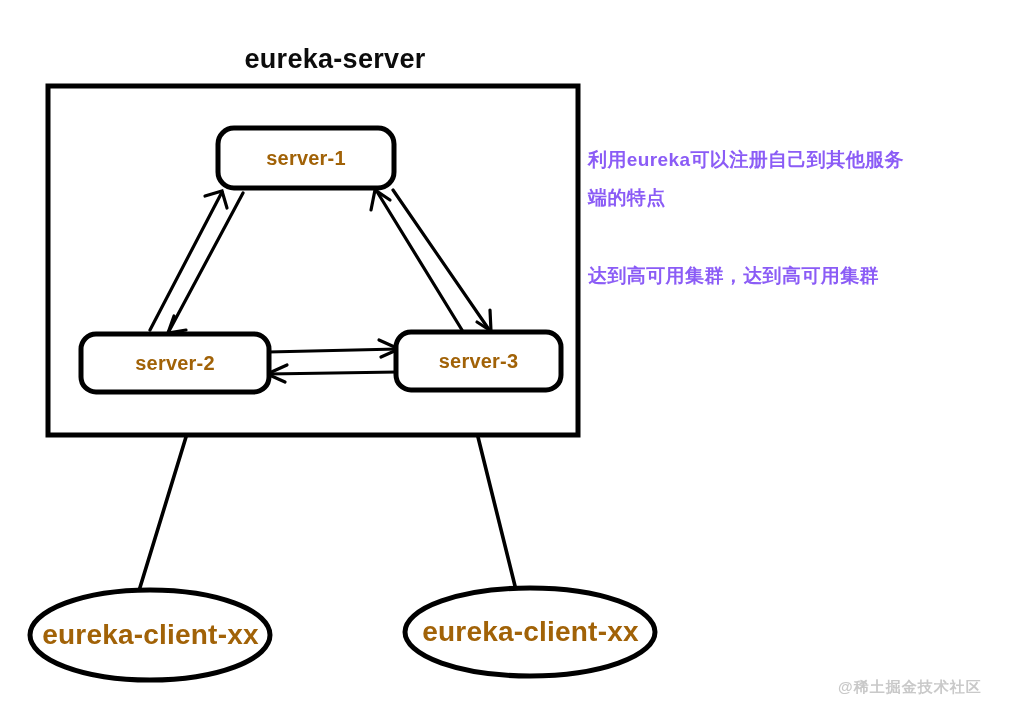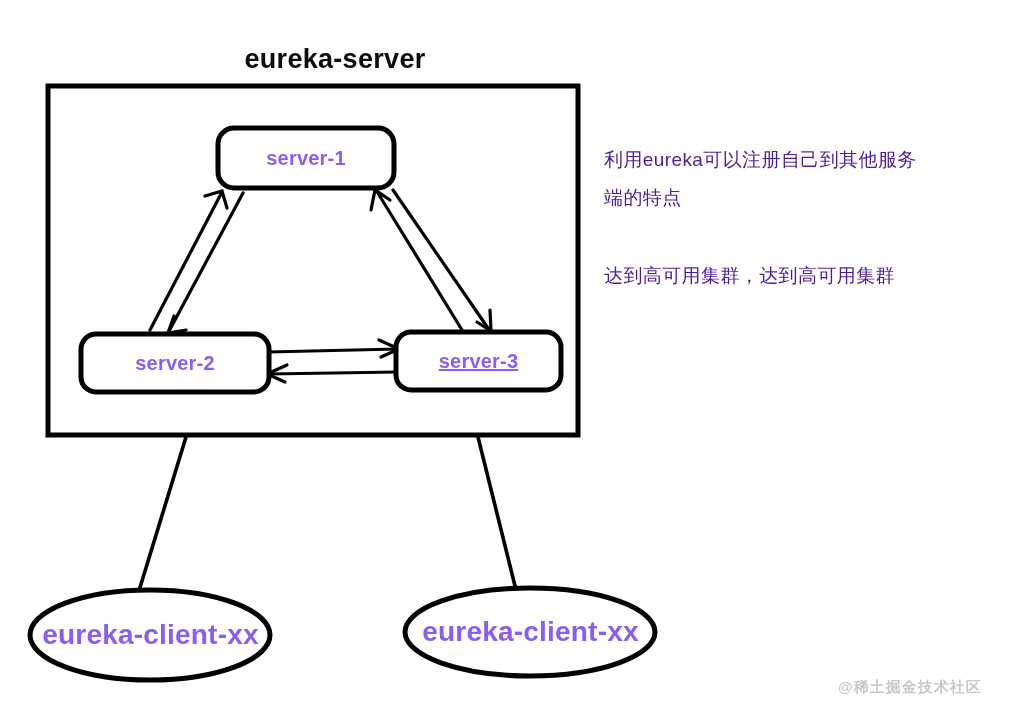--- a/index.html
+++ b/index.html
@@ -25,57 +25,56 @@
     top: 0;
     width: 1020px;
     height: 726px;
   }
   .node-label {
     position: absolute;
     display: flex;
     align-items: center;
     justify-content: center;
     font-weight: bold;
-    color: #8b5cf6;
+    color: #a16207;
     letter-spacing: 0.2px;
     white-space: nowrap;
     pointer-events: none;
   }
   #title-text {
     position: absolute;
     left: 150px;
     top: 44px;
     width: 370px;
     text-align: center;
     font-size: 27px;
     font-weight: bold;
     color: #0c0c0c;
     letter-spacing: 0.3px;
   }
   .srv-label { font-size: 20px; }
   #server-1-label { left: 218px; top: 128px; width: 176px; height: 60px; }
   #server-2-label { left: 81px;  top: 334px; width: 188px; height: 58px; }
-  #server-3-label { left: 396px; top: 332px; width: 165px; height: 58px; text-decoration: underline; }
+  #server-3-label { left: 396px; top: 332px; width: 165px; height: 58px; }
   .client-label { font-size: 28px; }
   #client-left-label  { left: 30px;  top: 590px; width: 241px; height: 90px; }
   #client-right-label { left: 405px; top: 588px; width: 251px; height: 88px; }
 
   #annotations {
     position: absolute;
     left: 588px;
     top: 141px;
     width: 400px;
   }
   .annot-line {
-    color: #4c1d95;
+    color: #8b5cf6;
     font-size: 19px;
-    font-weight: normal;
+    font-weight: bold;
     line-height: 38px;
     letter-spacing: 0.4px;
-    margin-left: 16px;
   }
   #annot-block-2 { margin-top: 40px; }
   #watermark {
     position: absolute;
     left: 838px;
     top: 678px;
     font-size: 15px;
     color: #c9c9c9;
     letter-spacing: 1px;
     white-space: nowrap;

